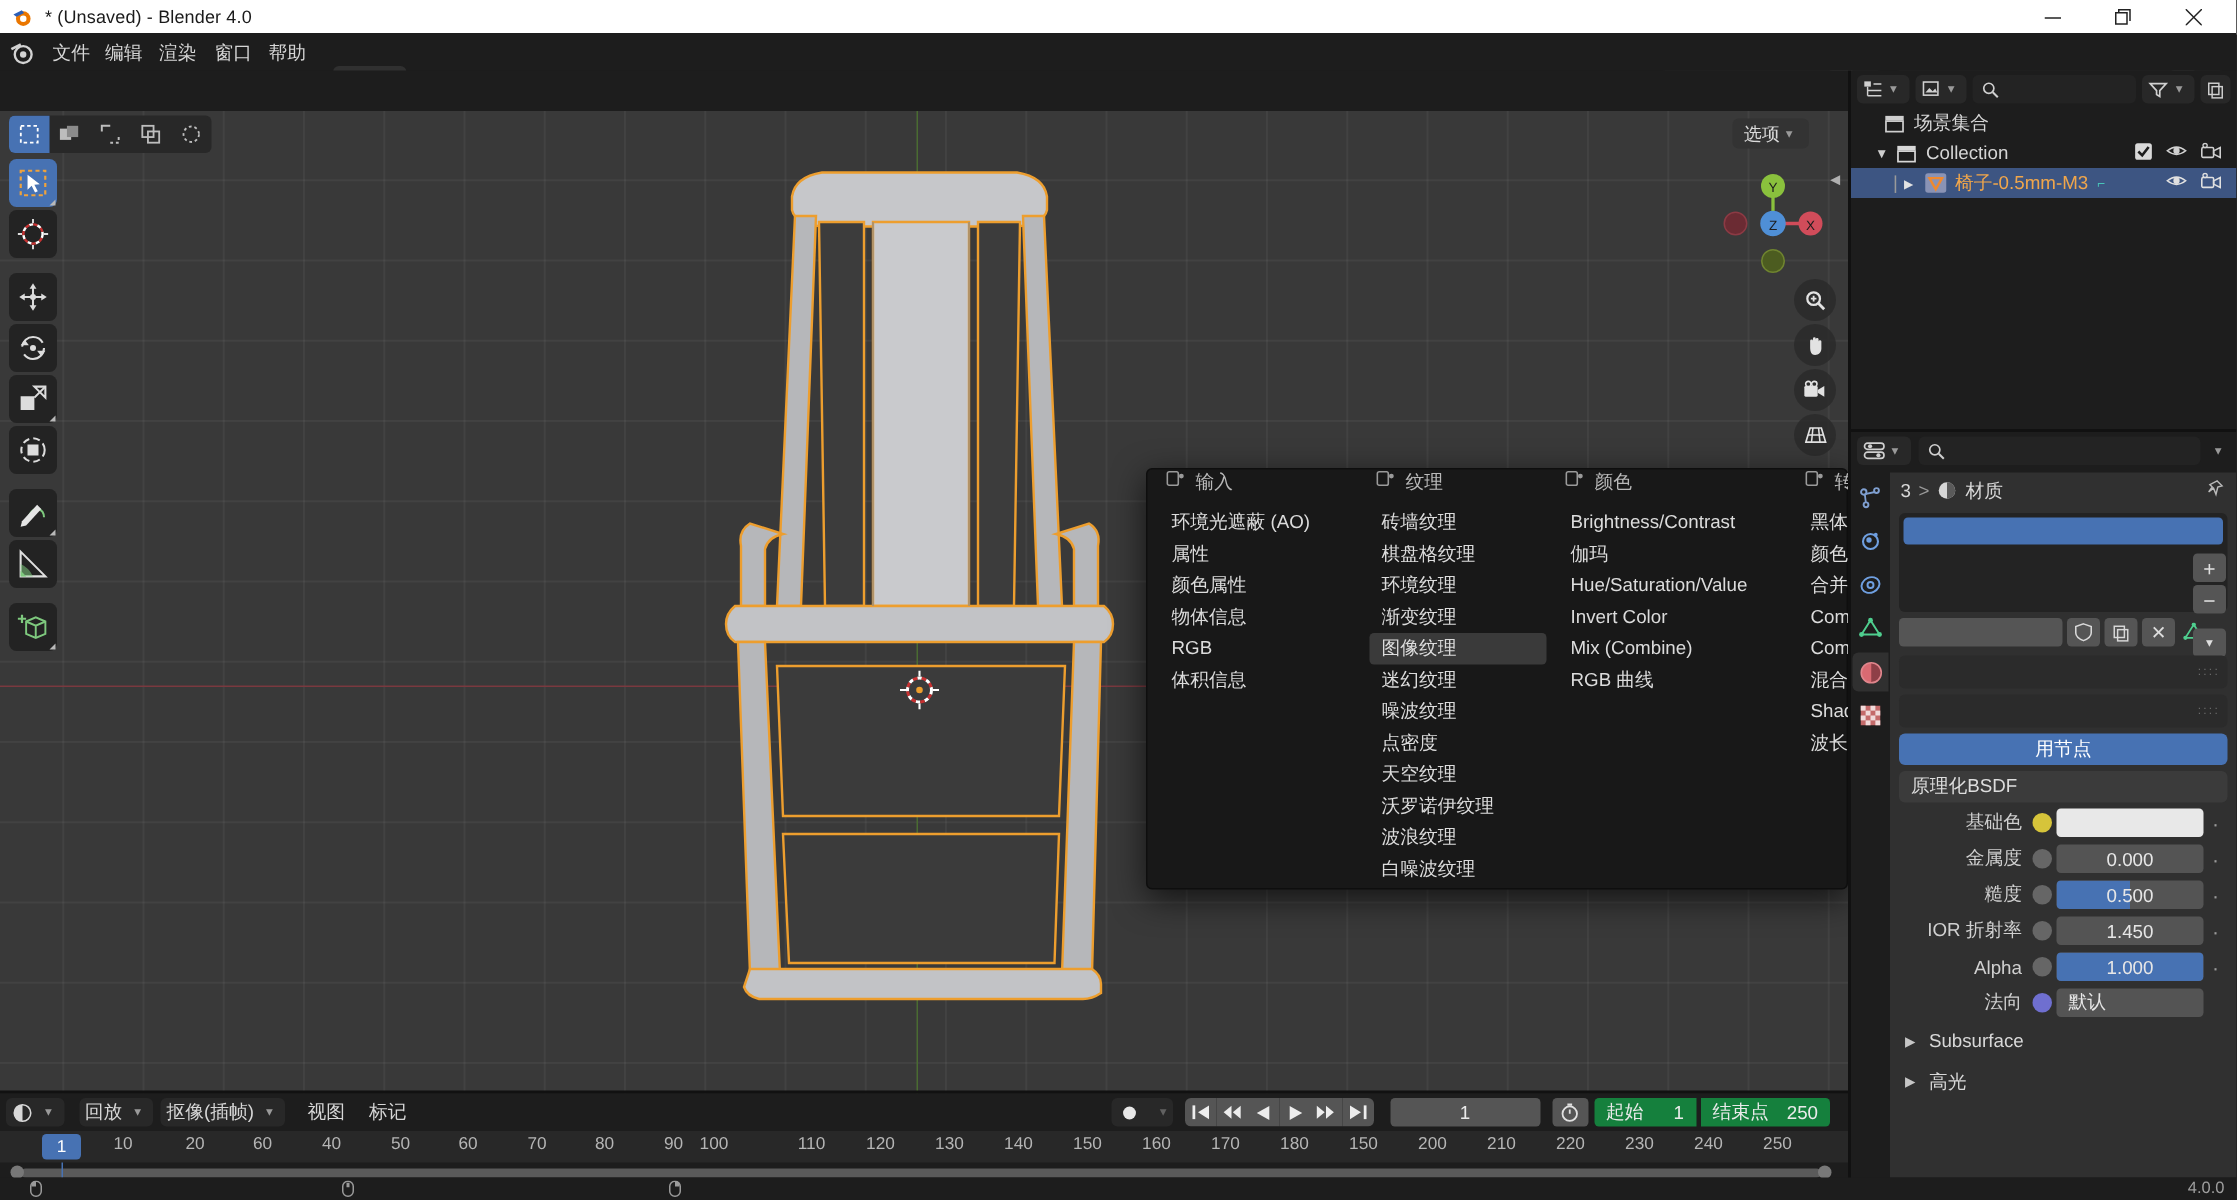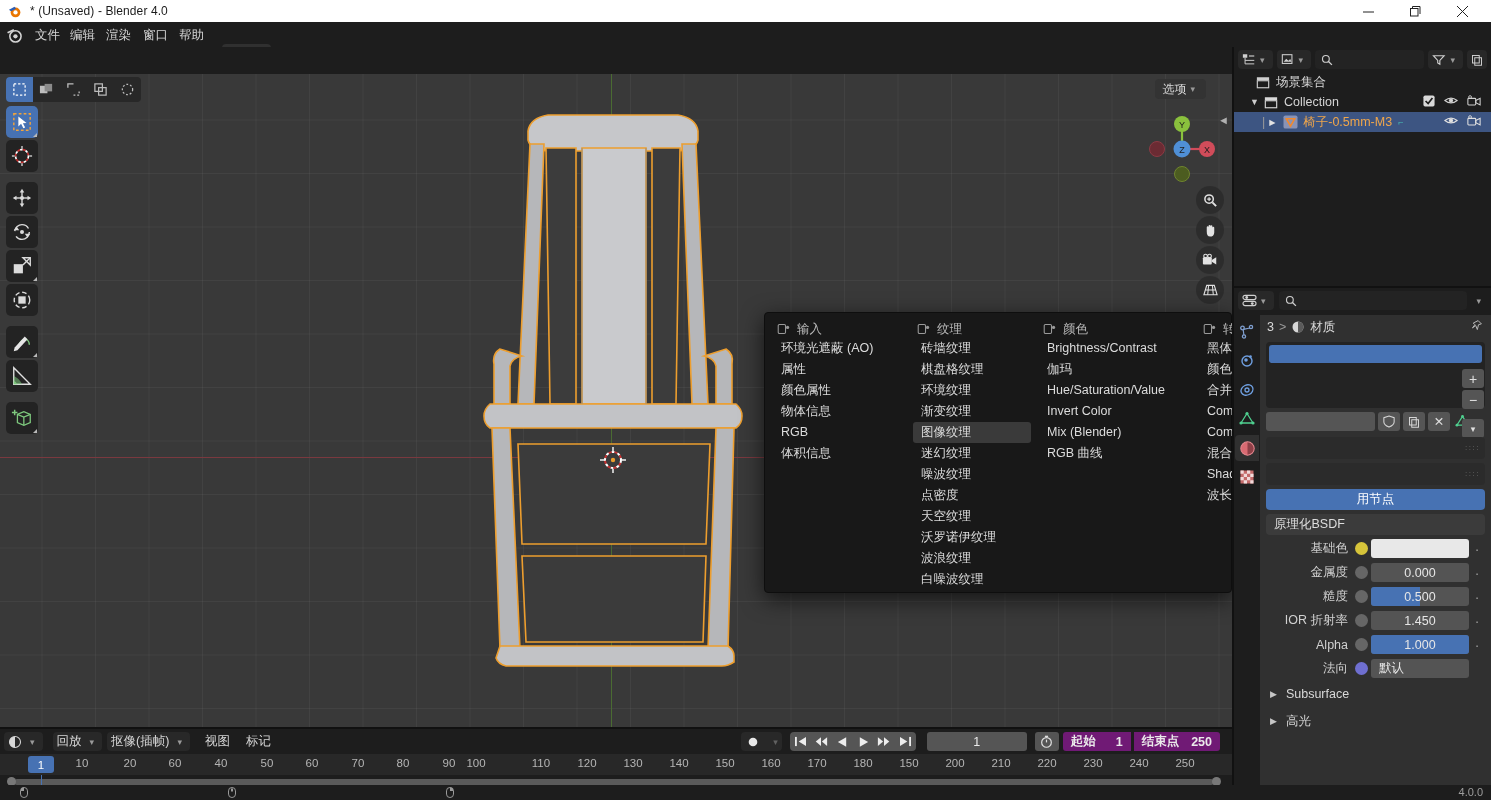--- a/index.html
+++ b/index.html
@@ -64,21 +64,21 @@
   .pill{display:flex;align-items:center;background:#282828;border-radius:4px;height:19px;margin-left:5px;}
   .pill .b{width:23px;height:19px;display:flex;align-items:center;justify-content:center;}
   .pill .b.on{background:#4772b3;border-radius:4px;}
   .shade{display:flex;align-items:center;background:#282828;border-radius:9px;height:19px;margin-left:5px;}
   .shade .b{width:23px;height:19px;display:flex;align-items:center;justify-content:center;border-radius:9px;}
   .shade .b.on{background:#4772b3;}
 
   
   .addmenu{position:absolute;left:764px;top:312px;width:466px;height:279px;background:#181818;border:1px solid #0e0e0e;border-radius:4px;box-shadow:0 6px 22px rgba(0,0,0,.65);}
   .mcol{position:absolute;top:0;}
-  .mcol-title{display:flex;align-items:flex-end;gap:7px;height:25px;padding-left:8px;color:#b9b9b9;font-size:12.5px;}
+  .mcol-title{display:flex;align-items:flex-start;gap:7px;height:25px;padding-left:8px;color:#b9b9b9;font-size:12.5px;}
   .mrow{height:21px;line-height:21px;padding-left:8px;color:#dcdcdc;font-size:12.5px;white-space:nowrap;border-radius:3px;margin:0 4px;}
   .mrow.hl{background:#3a3a3a;}
   .tooltip{position:absolute;left:152px;top:140px;width:192px;height:36px;background:#2b2b2b;border:1px solid #1a1a1a;border-radius:4px;display:flex;align-items:center;justify-content:center;color:#e6e6e6;font-size:12.5px;box-shadow:0 4px 14px rgba(0,0,0,.6);}
 
   
   .outliner{position:absolute;left:1234px;top:47px;width:257px;height:240px;background:#1d1d1d;}
   .out-hdr{height:25px;display:flex;align-items:center;padding:0 4px;gap:4px;}
   .ob{height:19px;background:#282828;border-radius:4px;display:flex;align-items:center;padding:0 4px;}
   .search{flex:1;height:19px;background:#232323;border-radius:4px;display:flex;align-items:center;padding:0 6px;gap:5px;}
   .out-row{height:20px;display:flex;align-items:center;font-size:12.5px;color:#d5d5d5;padding-right:6px;}
@@ -109,21 +109,21 @@
   .pfield .v{position:relative;z-index:2;}
   .panelrow{display:flex;align-items:center;gap:9px;height:24px;margin:3px 6px 0 6px;font-size:12.5px;color:#d8d8d8;padding-left:4px;}
 
   
   .timeline{position:absolute;left:0;top:729px;width:1232px;height:56px;background:#1d1d1d;}
   .tl-hdr{height:25px;display:flex;align-items:center;padding:0 4px;gap:2px;}
   .tl-menu{height:19px;line-height:19px;padding:0 7px;color:#d6d6d6;font-size:12.5px;}
   .tl-box{height:19px;background:#282828;border-radius:4px;display:flex;align-items:center;padding:0 4px;color:#d6d6d6;font-size:12.5px;gap:4px;}
   .pbtn{width:21px;height:19px;display:flex;align-items:center;justify-content:center;background:#555;}
   .framefield{width:100px;height:19px;background:#555;border-radius:3px;display:flex;align-items:center;justify-content:center;font-size:12.5px;color:#eaeaea;}
-  .rangefield{height:19px;background:#701a75;display:flex;align-items:center;font-size:12.5px;color:#eaeaea;font-weight:bold;}
+  .rangefield{height:19px;background:#15803d;display:flex;align-items:center;font-size:12.5px;color:#eaeaea;}
   .tl-ruler{position:absolute;left:0;top:25px;width:1232px;height:21px;background:#282828;}
   .tick{position:absolute;top:3px;font-size:11.5px;color:#b5b5b5;transform:translateX(-50%);}
   .cur-frame{position:absolute;top:2px;width:26px;height:17px;background:#4772b3;border-radius:3px;color:#fff;font-size:11.5px;display:flex;align-items:center;justify-content:center;}
   .tl-scroll{position:absolute;left:6px;top:48px;width:1218px;height:10px;}
   .tl-scroll .bar{position:absolute;left:8px;right:10px;top:2px;height:6px;background:#5a5a5a;border-radius:3px;}
   .tl-scroll .knob{position:absolute;width:9px;height:9px;border-radius:50%;background:#787878;top:0;}
 
   .statusbar{position:absolute;left:0;top:785px;width:1491px;height:15px;background:#1d1d1d;}
   .sb-ico{position:absolute;top:2px;width:10px;height:11px;}
   .sb-ver{position:absolute;right:8px;top:1px;font-size:11px;color:#9d9d9d;}
@@ -647,21 +647,21 @@
               <rect x="1.5" y="1.5" width="9" height="11" rx="1.5" fill="none" stroke="#9a9a9a" stroke-width="1.3"></rect>
               <circle cx="13" cy="5" r="2" fill="#9a9a9a"></circle>
             </svg>
         </span>
         <span>颜色</span>
       </div>
       <div class="mrow">Brightness/Contrast</div>
       <div class="mrow">伽玛</div>
       <div class="mrow">Hue/Saturation/Value</div>
       <div class="mrow">Invert Color</div>
-      <div class="mrow">Mix (Blender)</div>
+      <div class="mrow">Mix (Combine)</div>
       <div class="mrow">RGB 曲线</div>
     </div>
 
     <div class="mcol" style="left:430px;width:170px">
       <div class="mcol-title">
         <span>
           <svg width="13" height="12" viewBox="0 0 16 14">
               <rect x="1.5" y="1.5" width="9" height="11" rx="1.5" fill="none" stroke="#9a9a9a" stroke-width="1.3"></rect>
               <circle cx="13" cy="5" r="2" fill="#9a9a9a"></circle>
             </svg>

